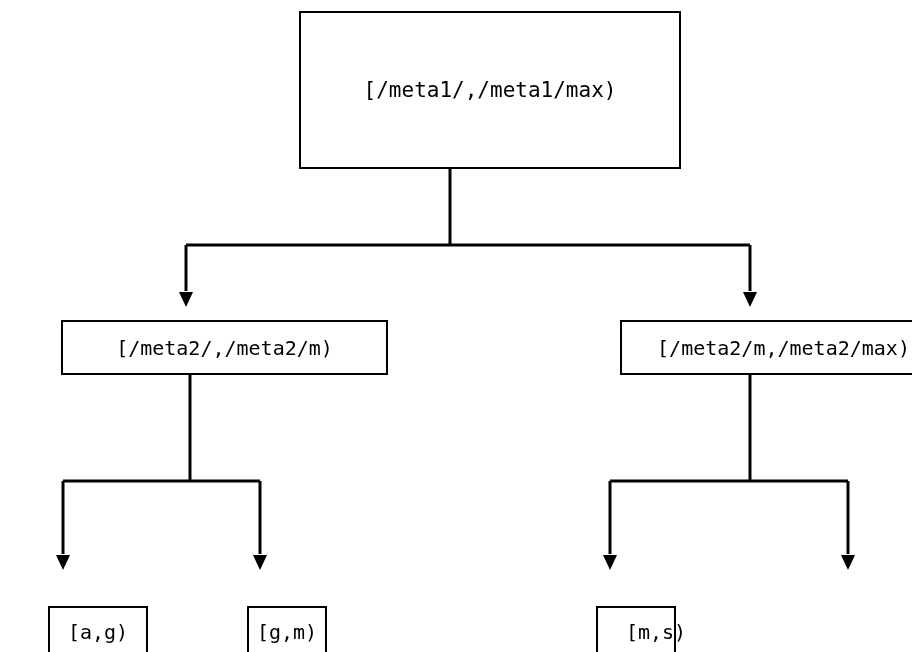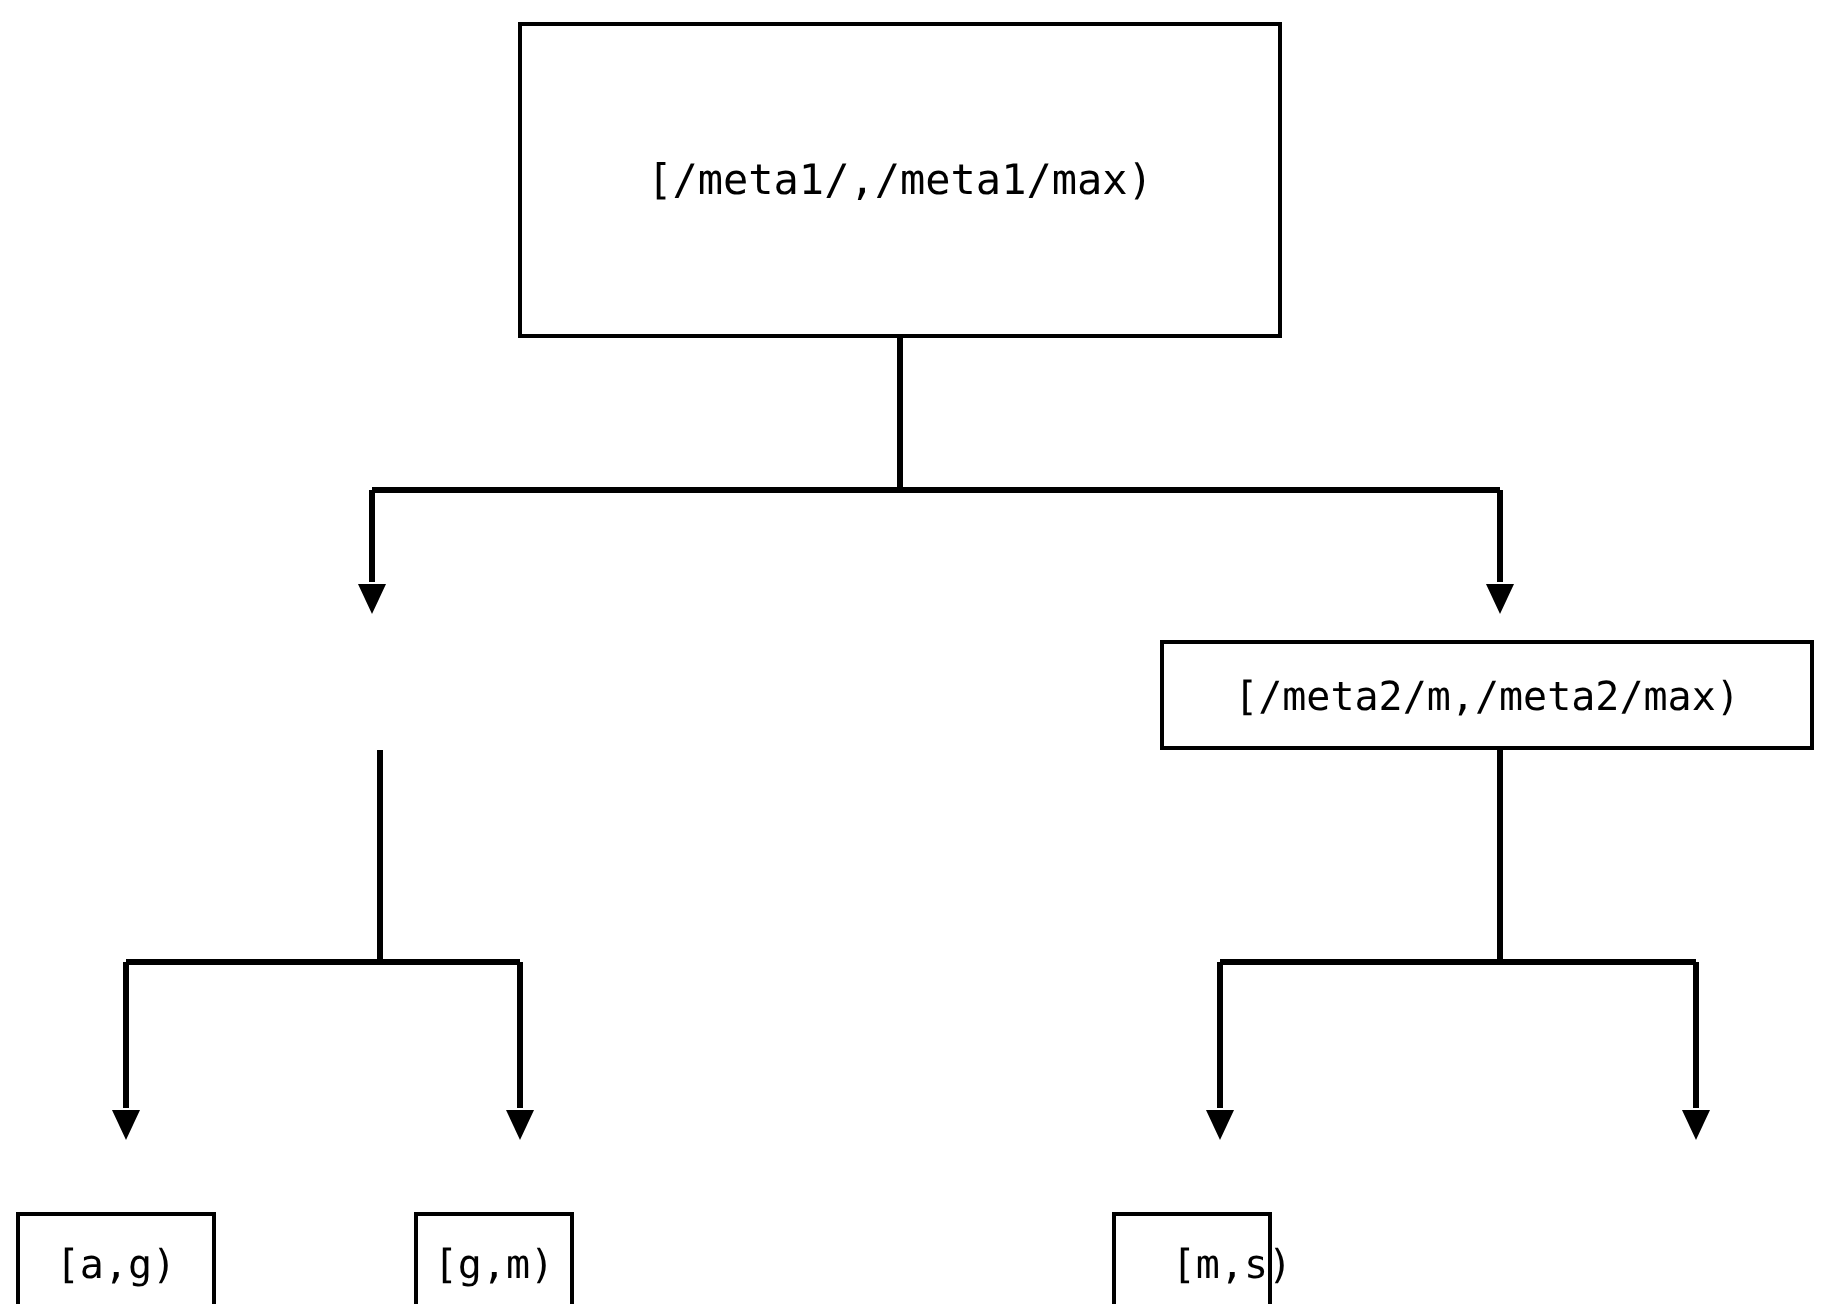--- a/index.html
+++ b/index.html
@@ -19,20 +19,21 @@
     position: absolute;
     box-sizing: border-box;
     border: 2px solid #000000;
     background: #ffffff;
     display: flex;
     align-items: center;
     justify-content: center;
     color: #000000;
     text-align: center;
     white-space: nowrap;
+    margin-left: 40px;
   }
   .node-root {
     left: 259px;
     top: 11px;
     width: 382px;
     height: 158px;
     font-size: 21px;
   }
   .node-mid-left {
     left: 21px;
@@ -97,20 +98,21 @@
       <path d="M610,481 L848,481" stroke="#000000" stroke-width="3" fill="none"></path>
       <path d="M610,481 L610,554" stroke="#000000" stroke-width="3" fill="none"></path>
       <path d="M848,481 L848,554" stroke="#000000" stroke-width="3" fill="none"></path>
       <polygon points="603,555 617,555 610,570" fill="#000000"></polygon>
       <polygon points="841,555 855,555 848,570" fill="#000000"></polygon>
     </g>
   </svg>
 
   <div class="node node-root">[/meta1/,/meta1/max)</div>
 
+  <div class="node node-mid-left">[/meta2/,/meta2/m)</div>
 
   <div class="node node-mid-right">[/meta2/m,/meta2/max)</div>
 
   <div class="node node-leaf leaf-0">[a,g)</div>
 
   <div class="node node-leaf leaf-1">[g,m)</div>
 
   <div class="node node-leaf leaf-2">[m,s)</div>
 
 

